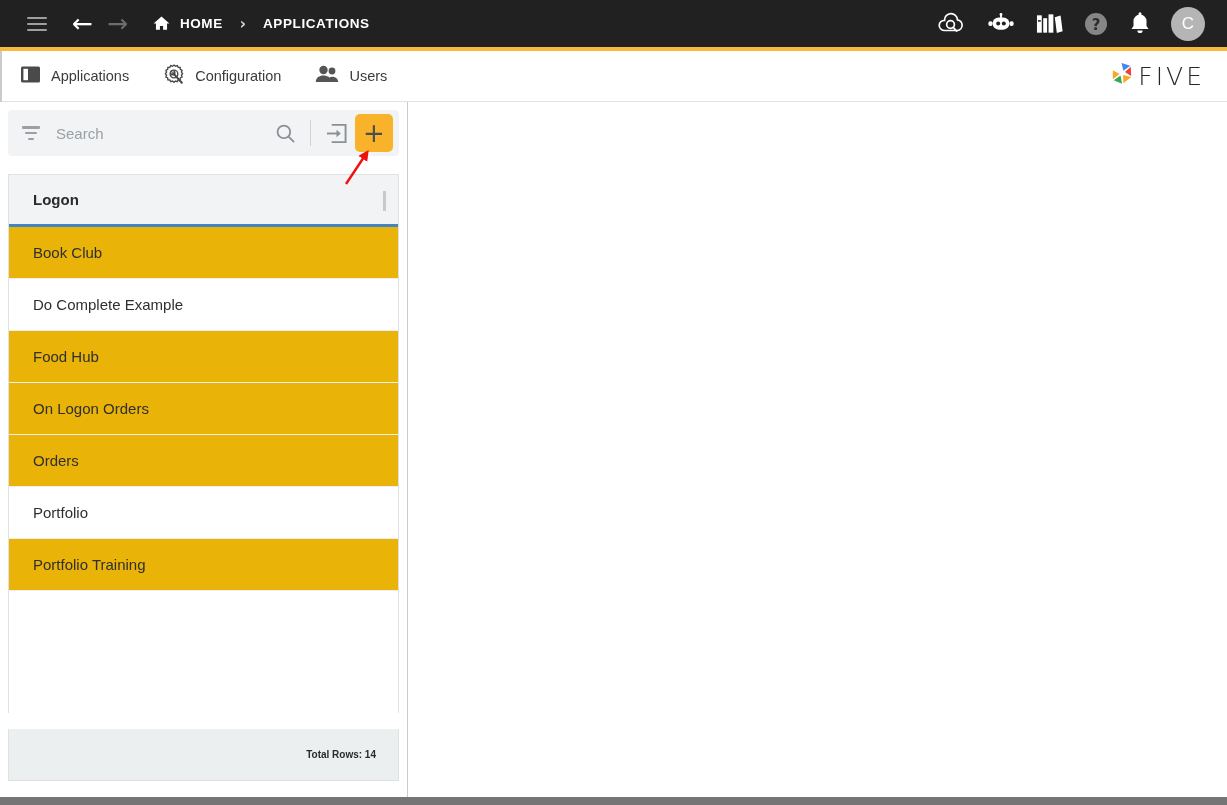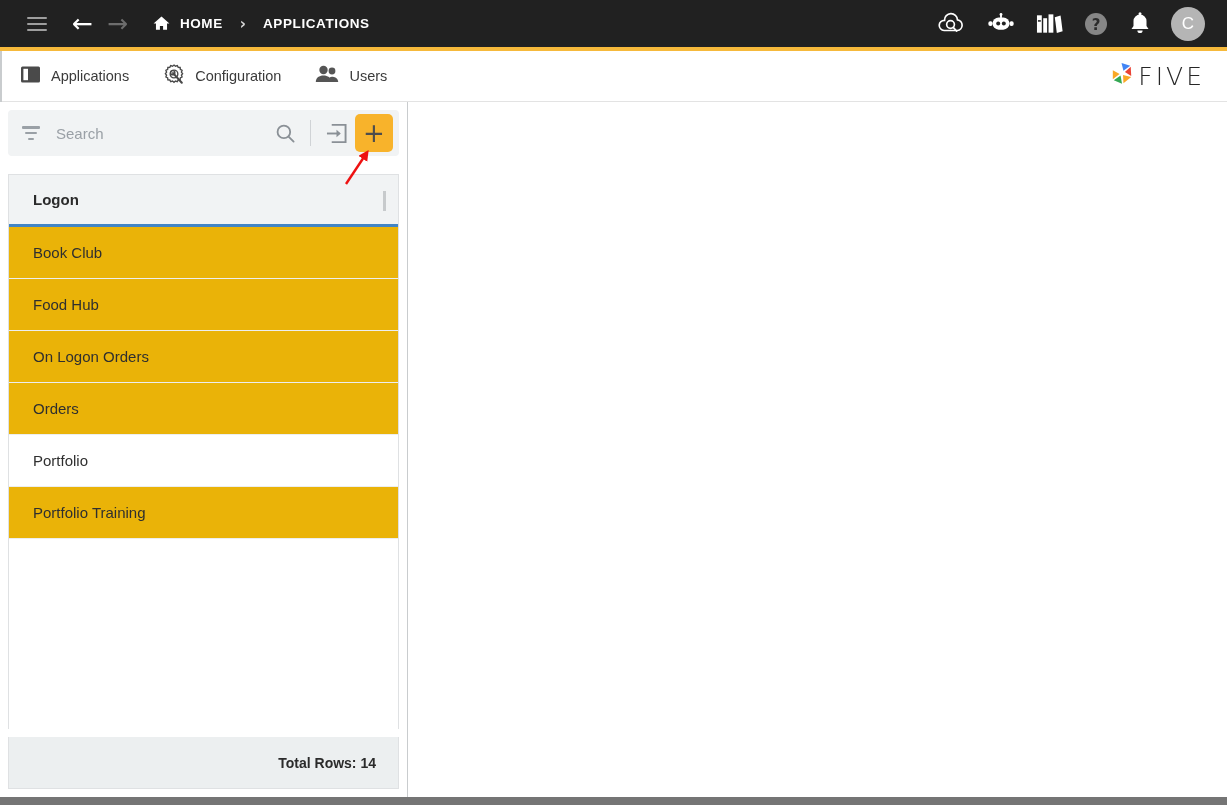--- a/index.html
+++ b/index.html
@@ -174,24 +174,24 @@
     color: #2f2f2f;
     cursor: pointer;
     background: #ffffff;
   }
   .grid-row.alt { background: #eab308; }
   .grid-footer {
     height: 52px; flex: none;
     background: #eceff0;
     border: 1px solid #dfe1e3;
     border-top: none;
-    margin: 8px 8px;
+    margin: 16px 8px;
     display: flex; align-items: center; justify-content: flex-end;
     padding-right: 22px;
-    font-size: 14px; font-weight: bold; color: #2b2b2b;
+    font-size: 10px; font-weight: bold; color: #2b2b2b;
   }
   .bottom-spacer { height: 8px; flex: none; background:#ffffff; }
 
   
   .grid-body::-webkit-scrollbar { width: 11px; }
   .grid-body::-webkit-scrollbar-track { background: #f1f1f1; }
   .grid-body::-webkit-scrollbar-thumb { background: #868e9c; border-radius: 6px; }
 
   
   .maincontent {
@@ -383,20 +383,23 @@
 
   <div class="grid-wrap">
     <div class="grid-head">
       <span class="grid-head-title">Logon</span>
       <span class="col-resize"></span>
     </div>
     <div class="grid-body">
       <div class="grid-row alt">
           <span>Book Club</span>
         </div>
+      <div class="grid-row">
+          <span>Do Complete Example</span>
+        </div>
       <div class="grid-row alt">
           <span>Food Hub</span>
         </div>
       <div class="grid-row alt">
           <span>On Logon Orders</span>
         </div>
       <div class="grid-row alt">
           <span>Orders</span>
         </div>
       <div class="grid-row">

